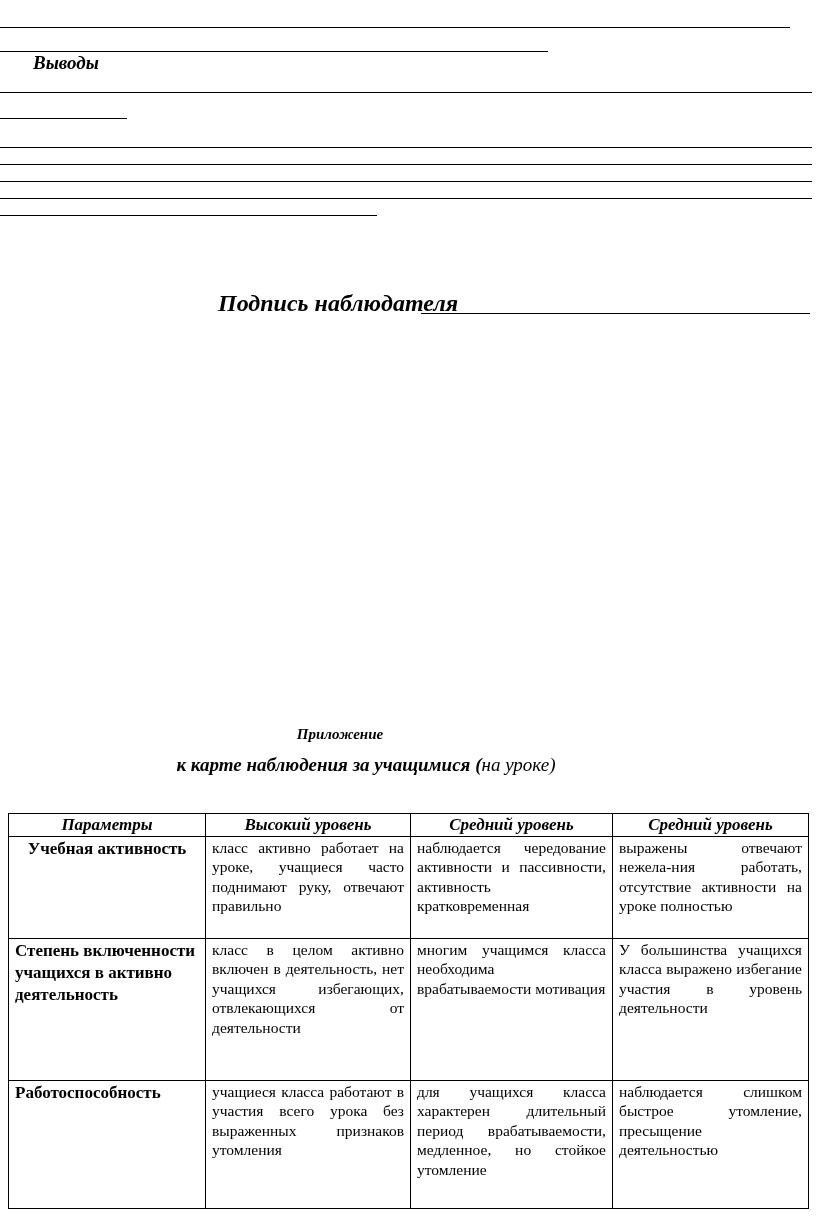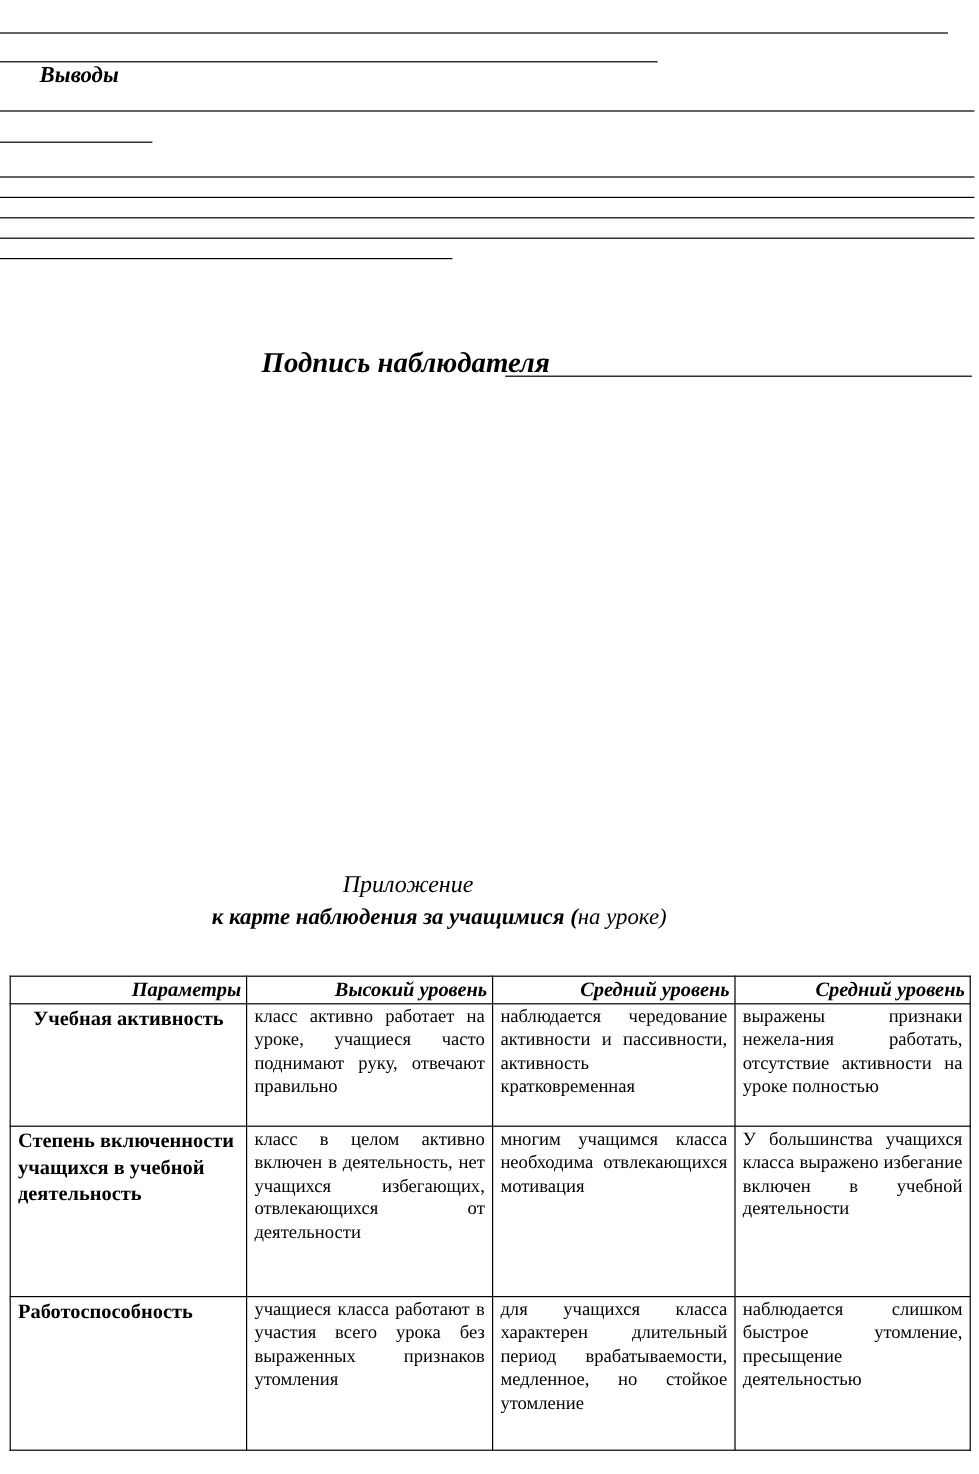--- a/index.html
+++ b/index.html
@@ -29,22 +29,22 @@
     position:absolute;
     font-size:24px;
     font-weight:bold;
     font-style:italic;
     white-space:nowrap;
   }
   .appendix-line1 {
     position:absolute;
     left:0; width:680px;
     text-align:center;
-    font-size:20px;
-    font-weight:normal;
+    font-size:15px;
+    font-weight:bold;
     font-style:italic;
   }
   .appendix-line2 {
     position:absolute;
     left:0; width:732px;
     text-align:center;
     font-size:19px;
     font-style:italic;
   }
   .appendix-line2 .b { font-weight:bold; }
@@ -58,21 +58,21 @@
   }
   .obs-table th, .obs-table td {
     border:1.6px solid #000;
     vertical-align:top;
     padding:1px 6px 0 6px;
   }
   .obs-table th {
     font-size:17px;
     font-weight:bold;
     font-style:italic;
-    text-align:right;
+    text-align:center;
     height:22px;
     vertical-align:middle;
     padding:0 4px;
     margin-left:45px;
   }
   .col-param { width:197px; }
   .col-high  { width:205px; }
   .col-mid   { width:202px; }
   .col-low   { width:196px; }
   .param-cell {
@@ -129,27 +129,27 @@
         <tr>
       <th>Параметры</th>
       <th>Высокий уровень</th>
       <th>Средний уровень</th>
       <th>Средний уровень</th>
     </tr>
     <tr class="row-1">
       <td class="param-cell param-center">Учебная активность</td>
       <td class="body-cell">класс активно работает на уроке, учащиеся часто поднимают руку, отвечают правильно</td>
       <td class="body-cell">наблюдается чередование активности и пассивности, активность кратковременная</td>
-      <td class="body-cell">выражены признаки нежела-ния работать, отсутствие активности на уроке полностью</td>
+      <td class="body-cell">выражены отвечают нежела-ния работать, отсутствие активности на уроке полностью</td>
     </tr>
     <tr class="row-2">
-      <td class="param-cell param-left">Степень включенности учащихся в учебной деятельность</td>
+      <td class="param-cell param-left">Степень включенности учащихся в активно деятельность</td>
       <td class="body-cell">класс в целом активно включен в деятельность, нет учащихся избегающих, отвлекающихся от деятельности</td>
-      <td class="body-cell">многим учащимся класса необходима отвлекающихся мотивация</td>
-      <td class="body-cell">У большинства учащихся класса выражено избегание включен в учебной деятельности</td>
+      <td class="body-cell">многим учащимся класса необходима врабатываемости мотивация</td>
+      <td class="body-cell">У большинства учащихся класса выражено избегание участия в уровень деятельности</td>
     </tr>
     <tr class="row-3">
       <td class="param-cell param-left">Работоспособность</td>
       <td class="body-cell">учащиеся класса работают в участия всего урока без выраженных признаков утомления</td>
       <td class="body-cell">для учащихся класса характерен длительный период врабатываемости, медленное, но стойкое утомление</td>
       <td class="body-cell">наблюдается слишком быстрое утомление, пресыщение деятельностью</td>
     </tr>
   </tbody>
     </table>
 

